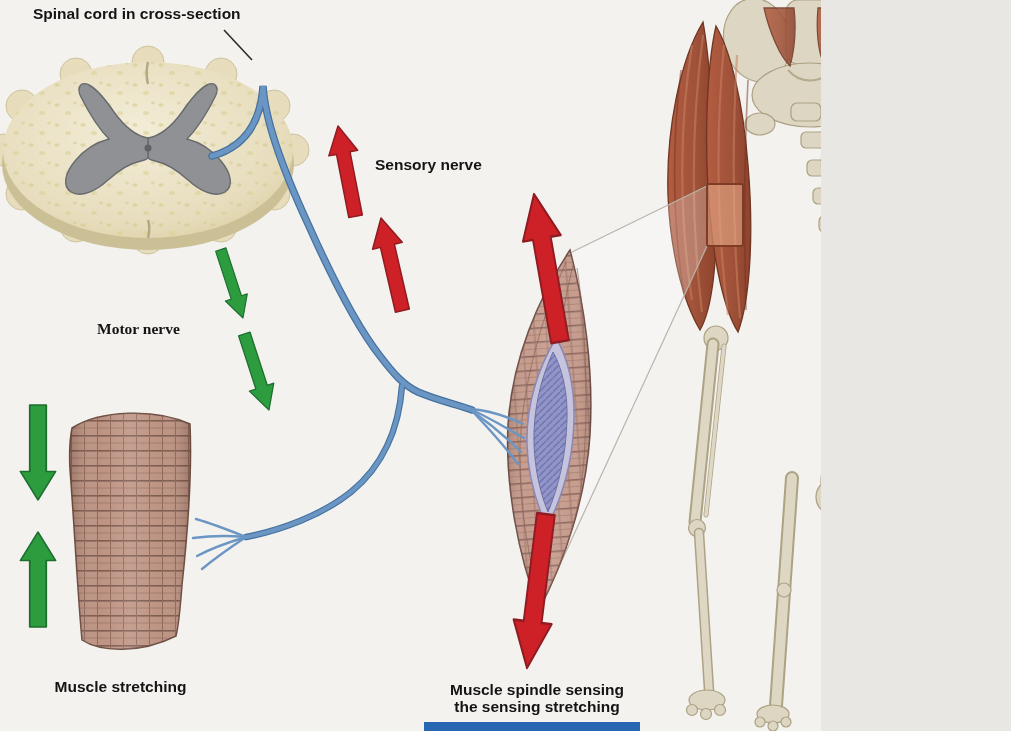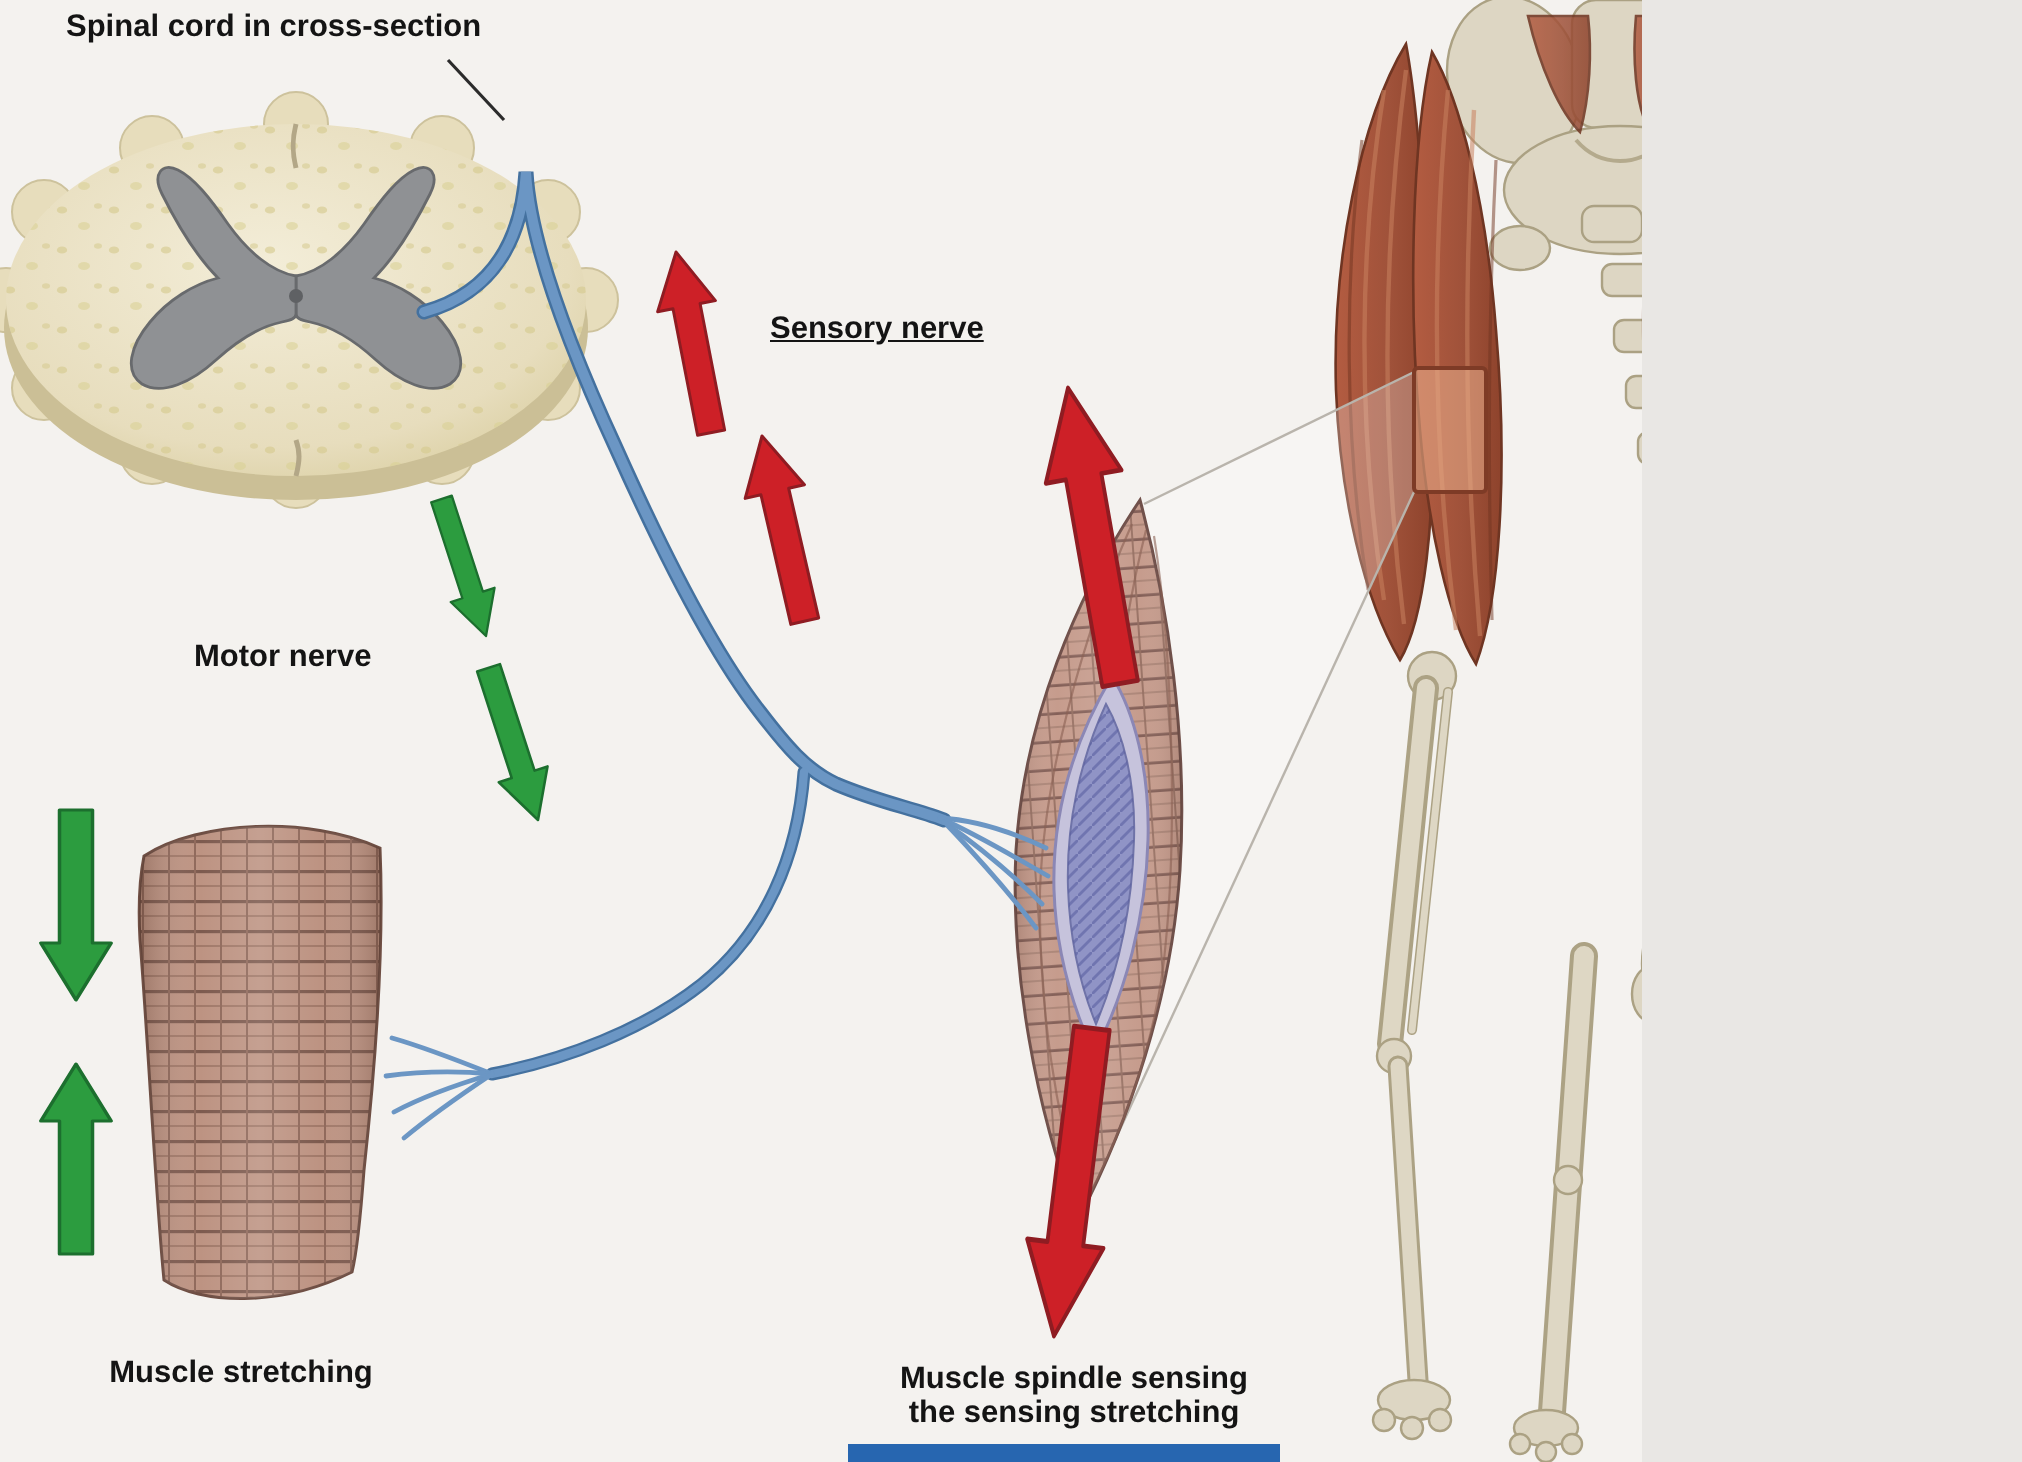--- a/index.html
+++ b/index.html
@@ -306,25 +306,25 @@
     <use href="#arrowShape" transform="translate(38,532) scale(1.1,0.95)"></use>
   </g>
 
   <rect x="424" y="722" width="216" height="9" fill="#2766b0"></rect>
 </svg>
 
 <div class="lbl" style="left:33px;top:5px;">
   <span>Spinal cord in cross-section</span>
 </div>
 
-<div class="lbl" style="left:385px;top:156px;text-decoration:underline;">
+<div class="lbl" style="left:375px;top:156px;">
   <span>Sensory nerve</span>
 </div>
 
-<div class="lbl" style="left:97px;top:320px;">
+<div class="lbl" style="left:97px;top:320px;font-family:Liberation Serif, serif;">
   <span>Motor nerve</span>
 </div>
 
 <div class="lbl center" style="left:18px;top:678px;width:205px;">
   <div>Muscle stretching</div>
 </div>
 
 <div class="lbl center" style="left:423px;top:681px;width:228px;">
   <div>Muscle spindle sensing</div>
   <div>the sensing stretching</div>

